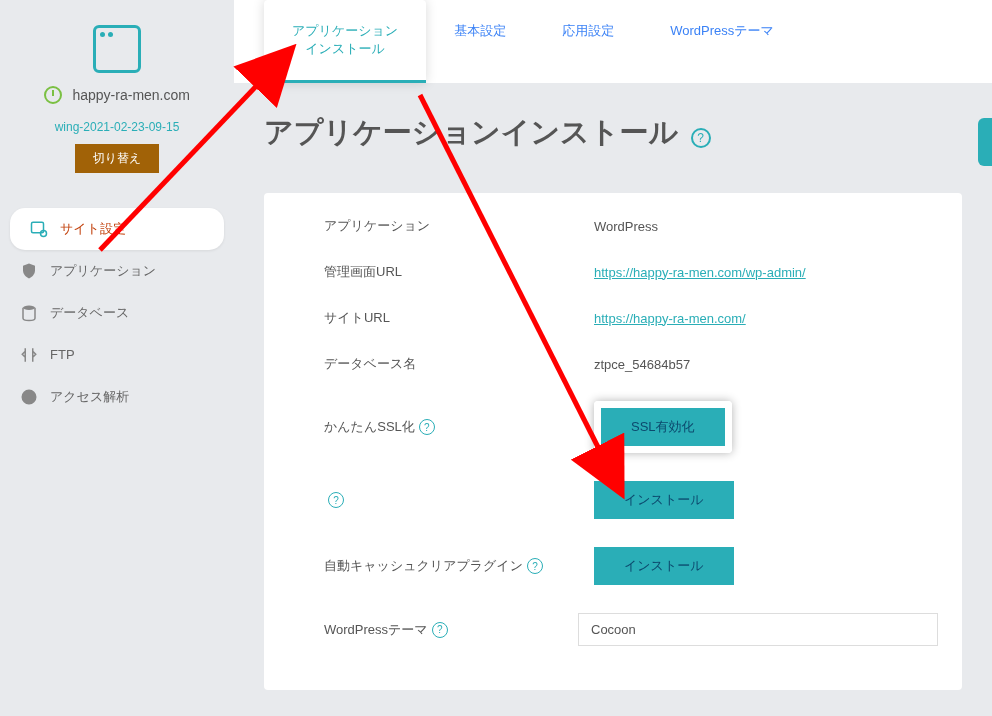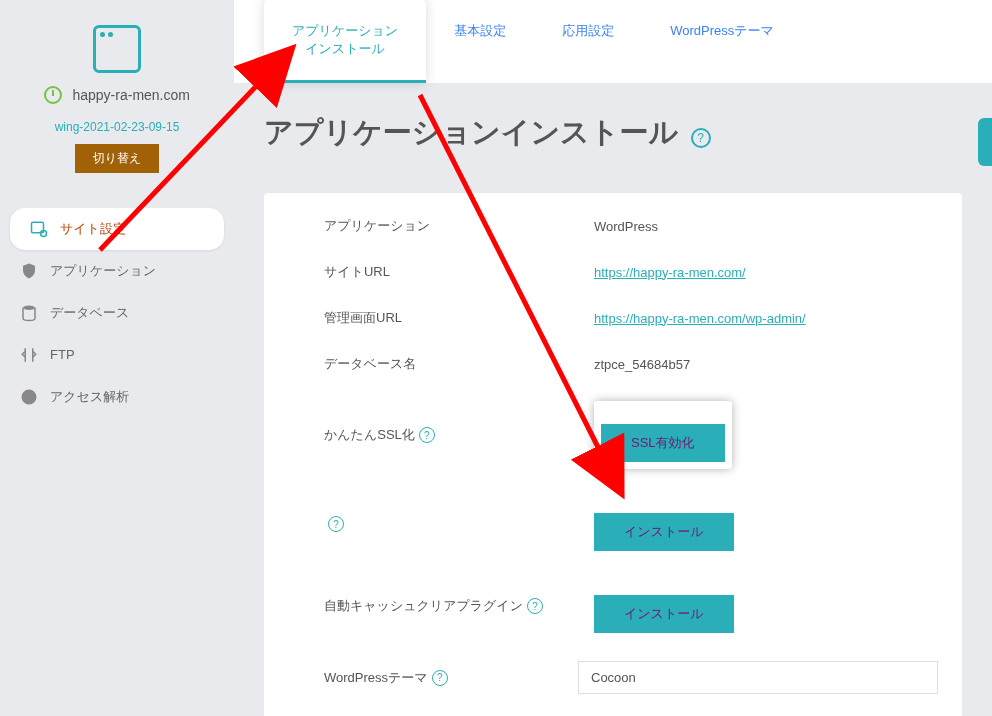--- a/index.html
+++ b/index.html
@@ -38,21 +38,21 @@
 .chevron { width: 14px; height: 14px; border-left: 2px solid #555; border-bottom: 2px solid #555; transform: rotate(-45deg); margin-right: 24px; margin-top: -6px; }
 .acc-title { color: #555; font-size: 14px; font-weight: 600; }
 
 .details { padding: 10px 24px 30px 60px; }
 .row { display: flex; padding: 14px 0; align-items: center; }
 .row-label { width: 270px; color: #555; font-size: 13px; display: flex; align-items: center; }
 .row-value { color: #555; font-size: 13px; }
 .row-value a { color: #2aaeb7; text-decoration: underline; }
 .row-value .power { border-color: #7bc043; margin-right: 8px; }
 
-.teal-btn { background: #2aaeb7; color: #701a75; border: none; padding: 10px 30px; font-size: 13px; cursor: pointer; margin-top: 16px; }
+.teal-btn { background: #2aaeb7; color: #0c4a6e; border: none; padding: 10px 30px; font-size: 13px; cursor: pointer; }
 .ssl-btn-wrap { display: inline-block; border: 3px solid #fff; box-shadow: 0 0 10px rgba(0,0,0,0.3); border-radius: 4px; padding: 4px; }
 .theme-input { background: #fff; border: 1px solid #ddd; padding: 8px 12px; font-size: 13px; width: 360px; color: #555; }
 
 
 .arrow-svg { position: absolute; top: 0; left: 0; pointer-events: none; }
 
 
 svg { display: block; }
 </style>
 </head>
@@ -140,30 +140,30 @@
 
       <div class="details">
 
 
         <div class="row">
           <div class="row-label">アプリケーション</div>
           <div class="row-value">WordPress</div>
         </div>
 
         <div class="row">
+          <div class="row-label">管理画面URL</div>
+          <div class="row-value">
+            <a href="#">https://happy-ra-men.com/wp-admin/</a>
+          </div>
+        </div>
+
+        <div class="row">
           <div class="row-label">サイトURL</div>
           <div class="row-value">
             <a href="#">https://happy-ra-men.com/</a>
-          </div>
-        </div>
-
-        <div class="row">
-          <div class="row-label">管理画面URL</div>
-          <div class="row-value">
-            <a href="#">https://happy-ra-men.com/wp-admin/</a>
           </div>
         </div>
 
         <div class="row">
           <div class="row-label">データベース名</div>
           <div class="row-value">ztpce_54684b57</div>
         </div>
 
         <div class="row">
           <div class="row-label">

